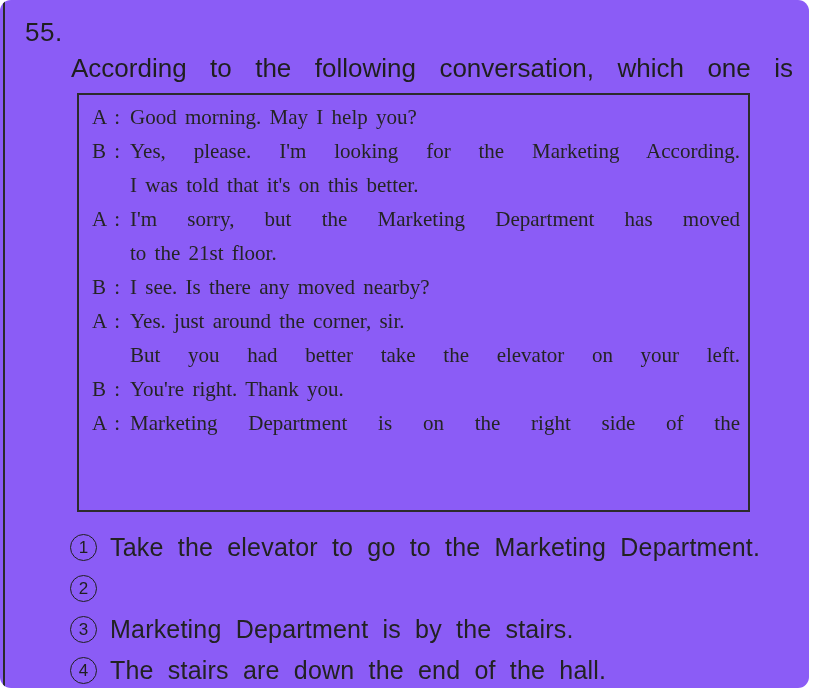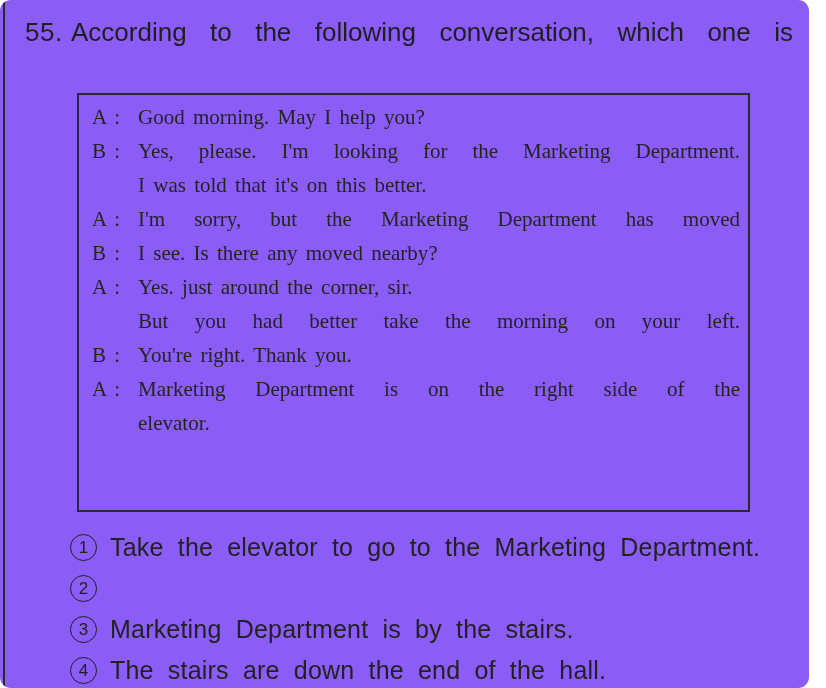--- a/index.html
+++ b/index.html
@@ -36,20 +36,21 @@
     line-height: 40px;
     color: #1f1f1f;
   }
   .q-number {
     flex: 0 0 46px;
     letter-spacing: 0.5px;
   }
   .q-lines {
     flex: 1 1 auto;
     width: 722px;
+    margin-top: 36px;
   }
   .q-line {
     word-spacing: 5px;
   }
   .q-line.fill {
     text-align: justify;
     text-align-last: justify;
   }
   
   .dialog-box {
@@ -72,21 +73,20 @@
     white-space: nowrap;
   }
   .dialog-line .speaker {
     flex: 0 0 38px;
     white-space: pre;
   }
   .dialog-line .speech {
     flex: 1 1 auto;
     white-space: normal;
     text-align: left;
-    margin-left: 8px;
   }
   .dialog-line.fill .speech {
     text-align: justify;
     text-align-last: justify;
   }
   
   .options {
     position: absolute;
     left: 70px;
     top: 534px;
@@ -134,53 +134,53 @@
     </div>
   </div>
 
   <div class="dialog-box">
     <div class="dialog-line">
       <span class="speaker">A :</span>
       <span class="speech">Good morning. May I help you?</span>
     </div>
     <div class="dialog-line fill">
       <span class="speaker">B :</span>
-      <span class="speech">Yes, please. I'm looking for the Marketing Department.</span>
+      <span class="speech">Yes, please. I'm looking for the Marketing According.</span>
     </div>
     <div class="dialog-line">
       <span class="speaker"></span>
       <span class="speech">I was told that it's on this better.</span>
     </div>
     <div class="dialog-line fill">
       <span class="speaker">A :</span>
       <span class="speech">I'm sorry, but the Marketing Department has moved</span>
+    </div>
+    <div class="dialog-line">
+      <span class="speaker"></span>
+      <span class="speech">to the 21st floor.</span>
     </div>
     <div class="dialog-line">
       <span class="speaker">B :</span>
       <span class="speech">I see. Is there any moved nearby?</span>
     </div>
     <div class="dialog-line">
       <span class="speaker">A :</span>
       <span class="speech">Yes. just around the corner, sir.</span>
     </div>
     <div class="dialog-line fill">
       <span class="speaker"></span>
-      <span class="speech">But you had better take the morning on your left.</span>
+      <span class="speech">But you had better take the elevator on your left.</span>
     </div>
     <div class="dialog-line">
       <span class="speaker">B :</span>
       <span class="speech">You're right. Thank you.</span>
     </div>
     <div class="dialog-line fill">
       <span class="speaker">A :</span>
       <span class="speech">Marketing Department is on the right side of the</span>
-    </div>
-    <div class="dialog-line">
-      <span class="speaker"></span>
-      <span class="speech">elevator.</span>
     </div>
   </div>
 
   <div class="options">
     <div class="option">
       <span class="marker">1</span>
       <span class="option-text">Take the elevator to go to the Marketing Department.</span>
     </div>
     <div class="option">
       <span class="marker">2</span>

